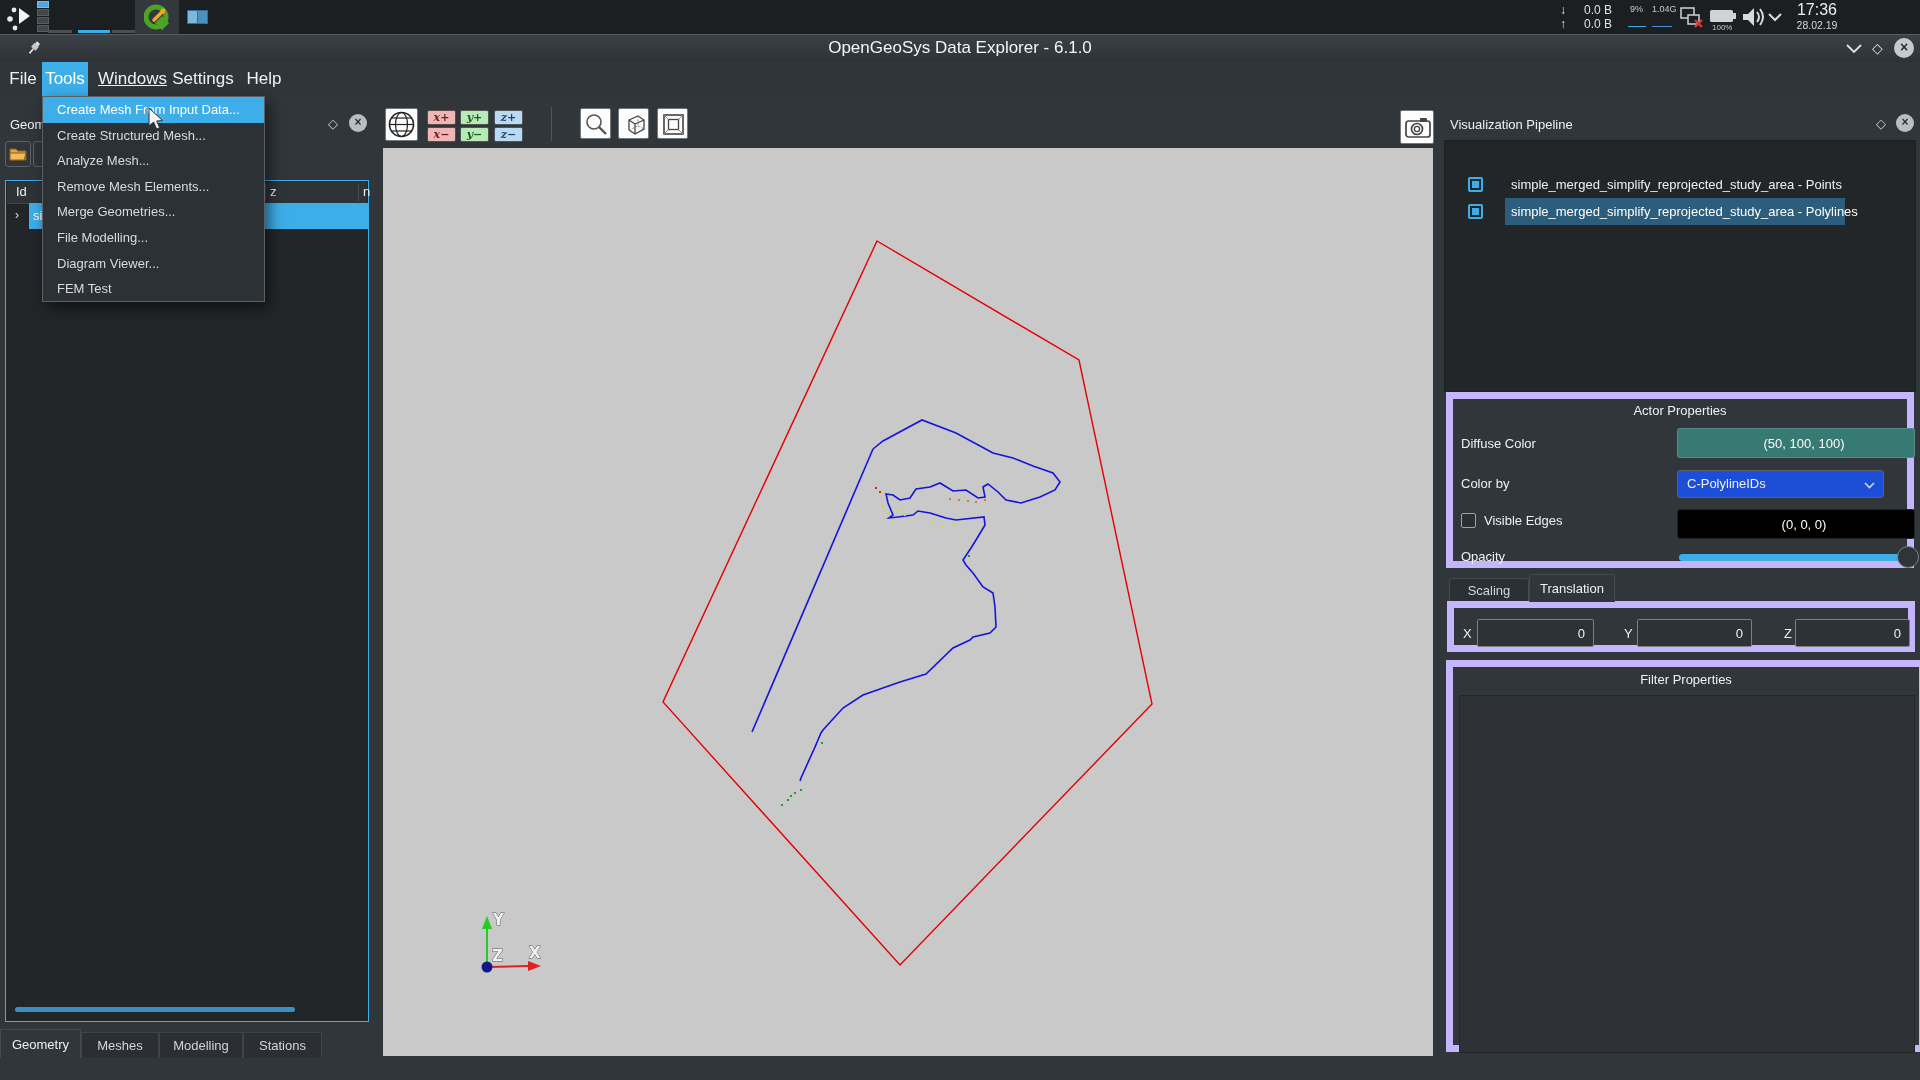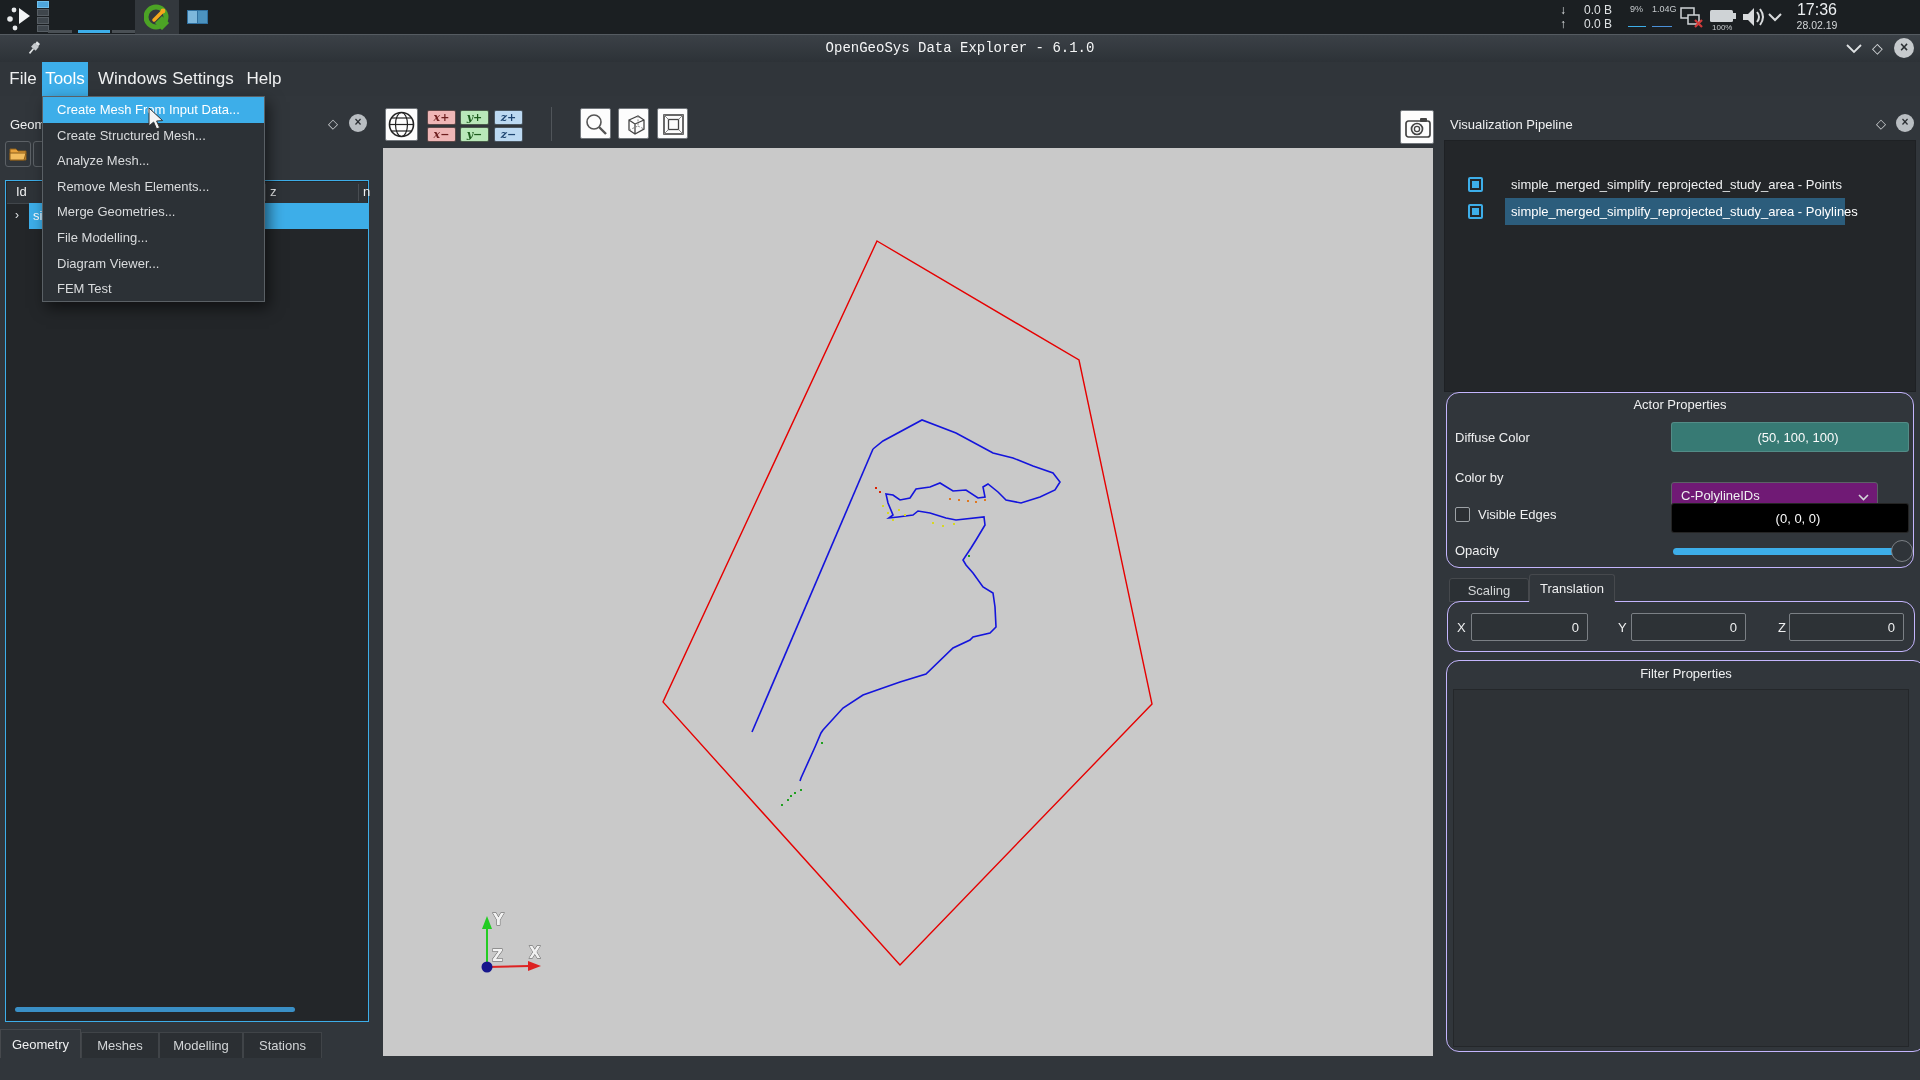--- a/index.html
+++ b/index.html
@@ -13,21 +13,21 @@
   .pager-cell{position:absolute;left:37px;width:12px;height:7px;background:#3f464c;border:1px solid #575e64;box-sizing:border-box;}
   .pager-active{background:#4fa7dd;border-color:#6fc0ec;}
   .task-strip{position:absolute;top:30px;height:3px;background:#4a5055;}
   .task-strip.active{background:#3daee9;}
   .taskbtn{position:absolute;top:0;height:34px;background:#33383d;}
   .tray-num{position:absolute;font-size:12px;color:#dfe2e4;text-align:right;width:34px;}
   .tray-tiny{position:absolute;font-size:9px;color:#c6cacd;}
   
   #titlebar{left:0;top:34px;width:1920px;height:28px;
     background:linear-gradient(#3b4147,#2d3237);border-top:1px solid #555b61;box-sizing:border-box;}
-  #win-title{left:0;top:34px;width:1920px;height:28px;line-height:28px;text-align:center;font-size:14px;color:#f4f5f6;font-family:Liberation Mono, monospace;}
+  #win-title{left:0;top:34px;width:1920px;height:28px;line-height:28px;text-align:center;font-size:17px;color:#f4f5f6;}
   .winctl-diamond{font-size:14px;color:#dfe2e4;line-height:22px;}
   .close-circle{width:20px;height:20px;border-radius:50%;background:#c6cacd;color:#2b2f33;
     text-align:center;line-height:19px;font-size:14px;font-weight:bold;}
   
   #menubar{left:0;top:62px;width:1920px;height:34px;background:#30353a;}
   .menuitem{position:absolute;top:0;height:34px;line-height:34px;text-align:center;font-size:17px;color:#eff0f1;}
   .menuitem.active{background:#3daee9;color:#ffffff;}
   
   #dropdown{left:42px;top:96px;width:223px;height:206px;background:#2c3136;
     border:1px solid #5a6065;box-sizing:border-box;box-shadow:4px 6px 14px rgba(0,0,0,.55);z-index:60;}
@@ -45,27 +45,27 @@
   .hl-row{background:#3daee9;color:#fff;}
   .tabbar-tab{position:absolute;box-sizing:border-box;text-align:center;font-size:13px;}
   .tab-active{background:#31363b;border:1px solid #46494d;border-bottom:none;color:#eff0f1;}
   .tab-idle{background:#2b2f33;border:1px solid #404448;border-bottom:none;color:#d2d5d7;}
   
   .wbtn{position:absolute;background:#fdfdfd;border:1px solid #73787d;border-radius:2px;box-sizing:border-box;}
   .axbtn{position:absolute;width:29px;height:15px;border-radius:2px;border:1px solid rgba(0,0,0,.6);
     box-sizing:border-box;font-family:"DejaVu Serif",serif;font-style:italic;font-size:11px;
     line-height:13px;text-align:center;font-weight:bold;}
   
-  .groupbox{position:absolute;border:1px solid #c4b5fd;border-radius:13px;box-sizing:border-box;}
+  .groupbox{position:absolute;border:7px solid #c4b5fd;border-radius:0;box-sizing:border-box;}
   .gb-title{position:absolute;left:0;right:0;text-align:center;font-size:13px;color:#eff0f1;}
   .cb{position:absolute;width:15px;height:15px;box-sizing:border-box;background:#232629;border:2px solid #3daee9;border-radius:2px;}
   .cb .fill{position:absolute;left:2px;top:2px;width:7px;height:7px;background:#3daee9;}
   .cb-plain{position:absolute;width:15px;height:15px;box-sizing:border-box;background:#2b2f33;border:1px solid #9da2a6;border-radius:2px;}
-  .combo{position:absolute;background:#701a75;border:1px solid #5c6166;border-radius:3px;box-sizing:border-box;
-    font-size:13px;color:#eff0f1;line-height:26px;padding-left:9px;margin-top:18px;}
+  .combo{position:absolute;background:#1d4ed8;border:1px solid #5c6166;border-radius:3px;box-sizing:border-box;
+    font-size:13px;color:#eff0f1;line-height:26px;padding-left:9px;}
   .fieldlbl{position:absolute;font-size:13px;color:#eff0f1;}
   .numfield{position:absolute;background:#2d3236;border:1px solid #7b8085;border-radius:2px;box-sizing:border-box;
     color:#eff0f1;font-size:13px;text-align:right;padding:0 8px;font-family:"Liberation Sans",sans-serif;}
   .colorbtn{position:absolute;border-radius:3px;text-align:center;font-size:13px;color:#fcfcfc;line-height:30px;border:1px solid rgba(255,255,255,.14);box-sizing:border-box;padding-left:16px;}
   
   #viewport{left:383px;top:148px;width:1050px;height:908px;background:#c9c9c9;}
   svg text.axlbl{font-family:"DejaVu Sans",sans-serif;font-weight:bold;font-size:15px;fill:#f2f2f2;stroke:#5a5a5a;stroke-width:.9;paint-order:stroke;}
   .cursor-svg{z-index:70;}
 </style>
 </head>
@@ -162,21 +162,21 @@
   <div id="win-title" class="abs">OpenGeoSys Data Explorer - 6.1.0</div>
   <svg class="abs" style="left:1846px;top:44px;" width="16" height="10">
     <polyline points="1,1 8,8 15,1" fill="none" stroke="#dfe2e4" stroke-width="1.8"></polyline>
   </svg>
   <div class="abs winctl-diamond" style="left:1872px;top:37px;">◇</div>
   <div class="abs close-circle" style="left:1894px;top:38px;">×</div>
 
   <div id="menubar" class="abs">
     <div class="menuitem" style="left:6px;width:34px;">File</div>
     <div class="menuitem active" style="left:42px;width:46px;">Tools</div>
-    <div class="menuitem" style="left:98px;width:66px;">Windows</div>
+    <div class="menuitem" style="left:98px;width:66px;text-decoration:underline;">Windows</div>
     <div class="menuitem" style="left:172px;width:62px;">Settings</div>
     <div class="menuitem" style="left:244px;width:40px;">Help</div>
   </div>
 
   <div>
     <div class="abs dock-title" style="left:10px;top:117px;">Geometry</div>
     <div class="abs mini-diamond" style="left:328px;top:116px;">◇</div>
     <div class="abs mini-close" style="left:349px;top:114px;">×</div>
 
     <div class="toolbtn-sm" style="left:5px;top:141px;">

